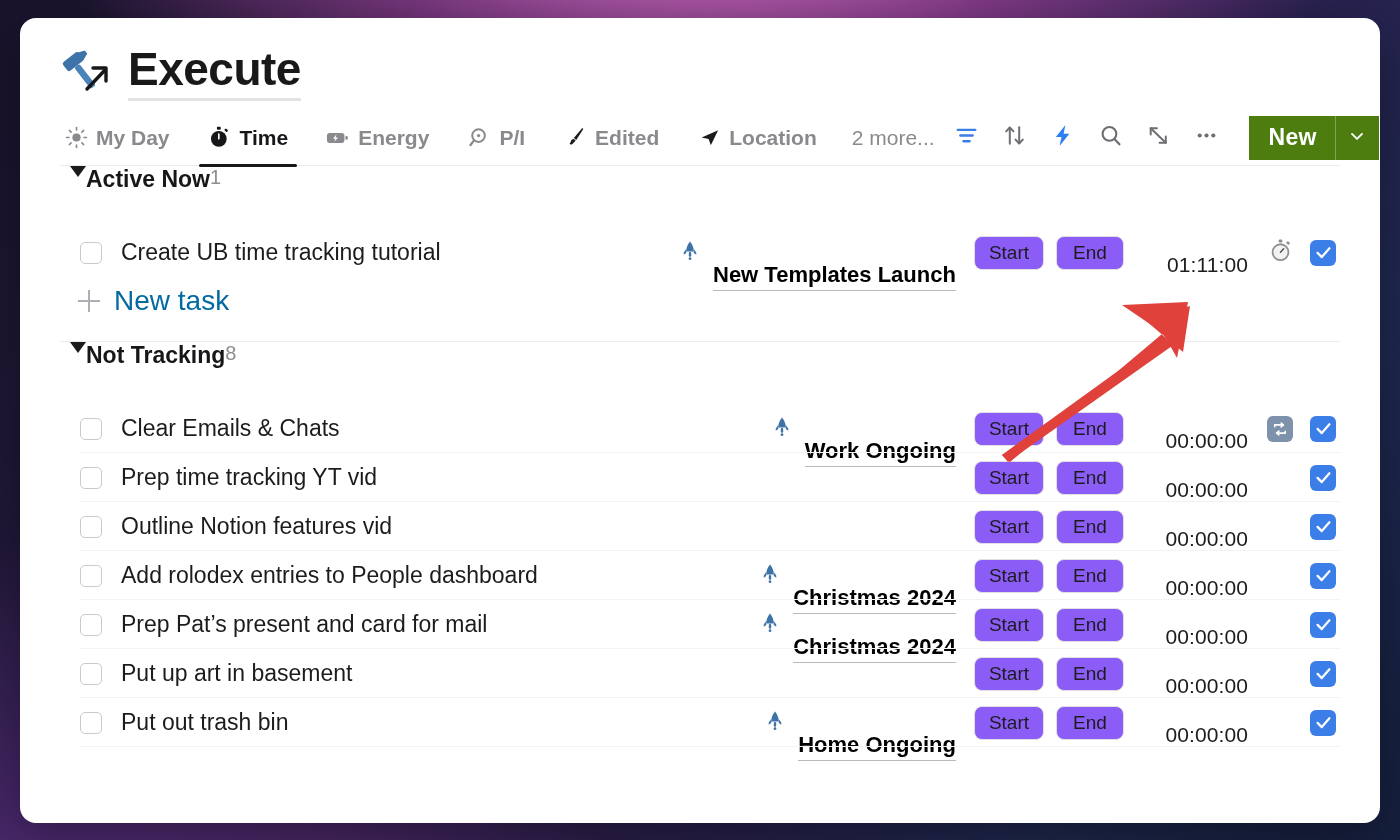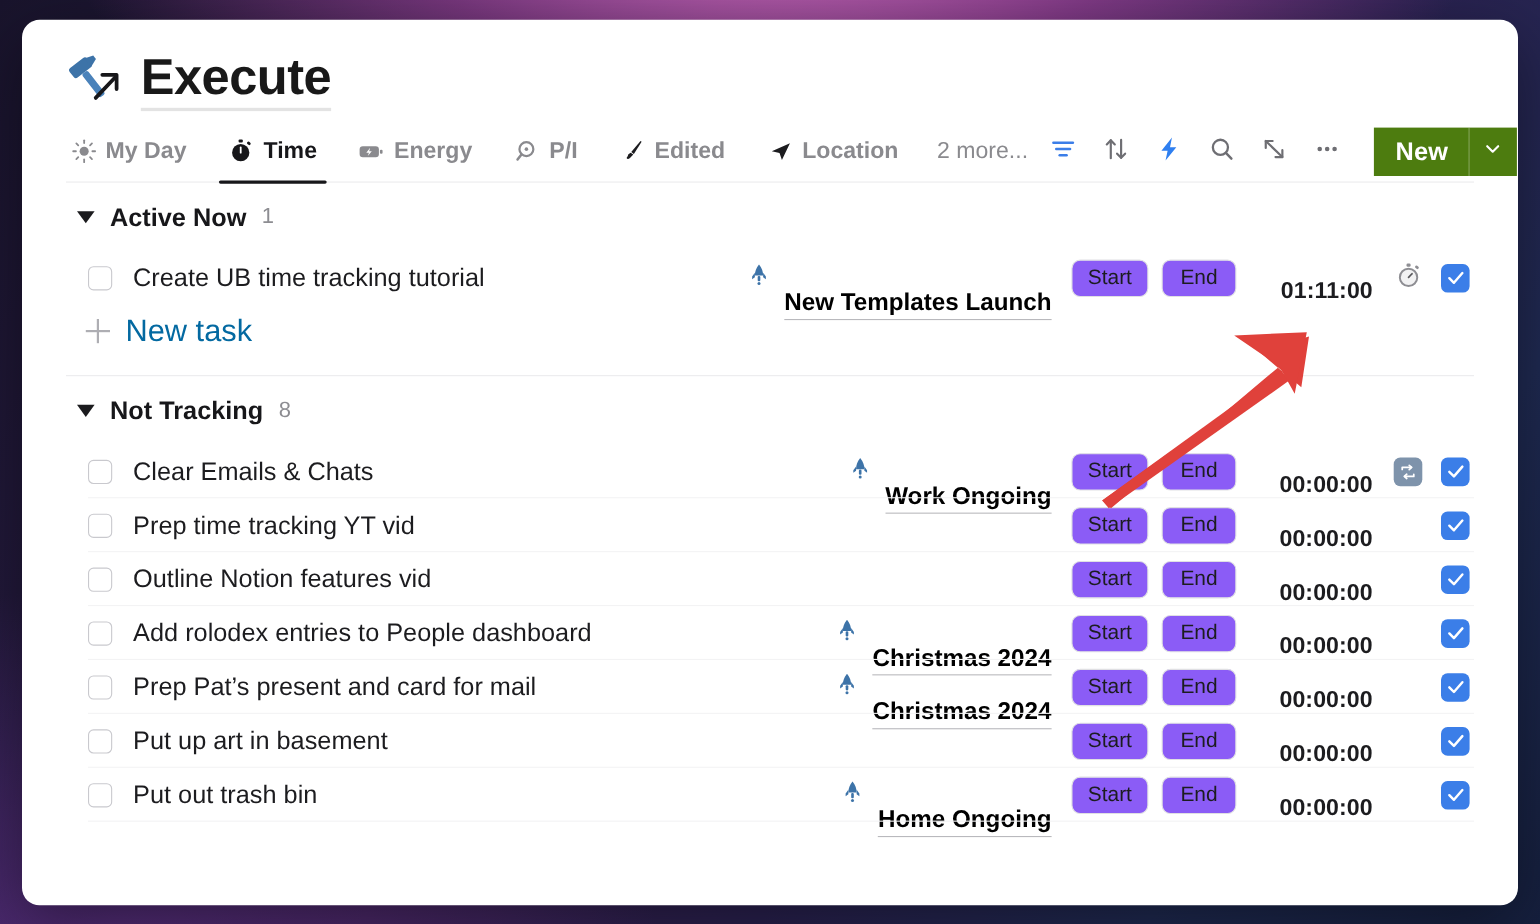--- a/index.html
+++ b/index.html
@@ -152,22 +152,21 @@
     display: flex;
     align-items: center;
     justify-content: center;
     border-left: 1px solid rgba(255,255,255,0.30);
     cursor: pointer;
   }
 
   
   .section-head {
     display: flex;
-    align-items: center;
-    gap: 14px;
+    align-items: flex-start;
     height: 62px;
     padding-left: 10px;
   }
   .caret-down {
     width: 0; height: 0;
     border-left: 8px solid transparent;
     border-right: 8px solid transparent;
     border-top: 11px solid #1b1b1e;
     cursor: pointer;
   }
@@ -251,21 +250,21 @@
     align-items: center;
     justify-content: center;
     cursor: pointer;
     font-family: "Liberation Sans", sans-serif;
   }
   .se-start { margin-right: 12px; }
   .se-end   { margin-right: 16px; }
 
   .timer {
     font-size: 21px;
-    font-weight: 700;
+    font-weight: 400;
     color: #1c1c1f;
     min-width: 108px;
     text-align: right;
     letter-spacing: 0.1px;
     margin-top: 24px;
   }
 
   .badge-slot {
     width: 40px;
     display: flex;

